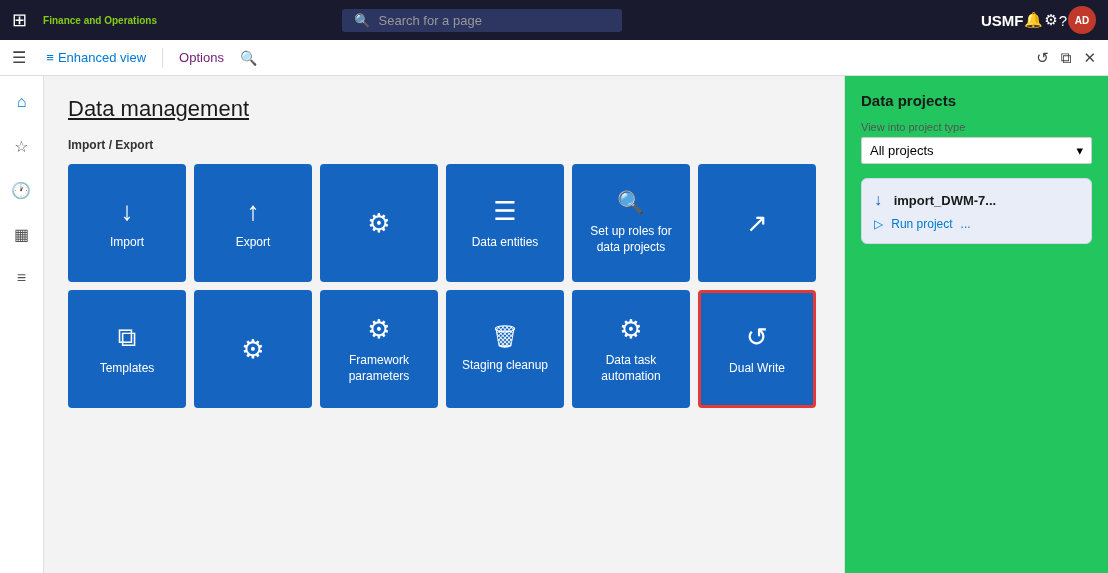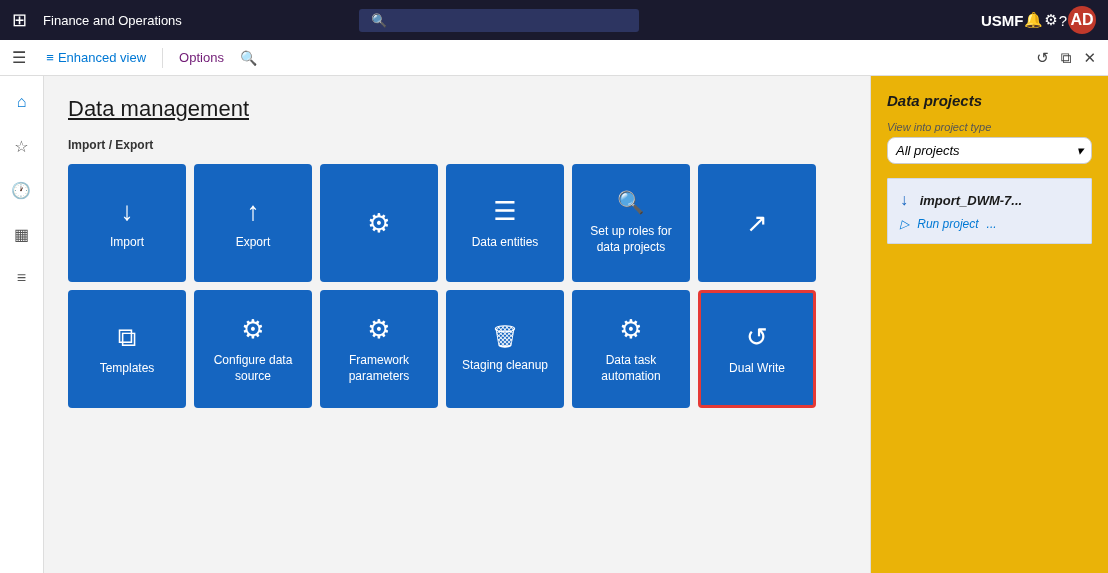--- a/index.html
+++ b/index.html
@@ -8,36 +8,36 @@
     
     .top-bar {
       display: flex;
       align-items: center;
       background: #1a1a2e;
       height: 40px;
       padding: 0 12px;
       gap: 12px;
     }
     .top-bar .grid-icon { color: #fff; font-size: 18px; cursor: pointer; margin-right: 4px; }
-    .top-bar .app-title { color: #ffffff; font-size: 13px; font-weight: 400; flex: 0 0 auto; }
+    .top-bar .app-title { color: #84cc16; font-size: 10px; font-weight: 700; flex: 0 0 auto; }
     .top-bar .search-bar {
       display: flex; align-items: center; background: #2d3561; border-radius: 3px;
       padding: 4px 12px; gap: 8px; flex: 0 0 280px; margin: 0 auto;
     }
     .top-bar .search-bar input {
       background: transparent; border: none; outline: none; color: #ccc; font-size: 13px; width: 220px;
     }
     .top-bar .search-bar input::placeholder { color: #999; }
     .top-bar .search-icon { color: #aaa; font-size: 13px; }
     .top-bar .right-icons { display: flex; align-items: center; gap: 1px; margin-left: auto; }
     .top-bar .right-icons span { color: #fff; font-size: 15px; cursor: pointer; }
     .top-bar .org-badge { color: #fff; font-size: 13px; font-weight: 600; }
     .top-bar .avatar {
       width: 28px; height: 28px; border-radius: 50%; background: #c0392b;
-      display: flex; align-items: center; justify-content: center; color: #fff; font-size: 16px; font-weight: 700;
+      display: flex; align-items: center; justify-content: center; color: #fff; font-size: 10px; font-weight: 700;
     }
 
     
     .toolbar {
       display: flex; align-items: center; background: #fff; height: 36px;
       padding: 0 12px; border-bottom: 1px solid #ddd; gap: 4px;
     }
     .toolbar .menu-icon { color: #444; font-size: 16px; cursor: pointer; margin-right: 8px; }
     .toolbar .enhanced-view {
       display: flex; align-items: center; gap: 4px; color: #0078d4; cursor: pointer;
@@ -70,45 +70,46 @@
     .tile {
       width: 118px; height: 118px; background: #1565c0; border-radius: 4px;
       display: flex; flex-direction: column; align-items: center; justify-content: center;
       color: #fff; cursor: pointer; padding: 10px; text-align: center; gap: 8px;
     }
     .tile.highlighted { border: 3px solid #e53935; }
     .tile-icon { font-size: 26px; }
     .tile-label { font-size: 12px; line-height: 1.3; }
 
     
-    .right-panel { width: 238px; background: #eab308; border-left: 1px solid #ddd; padding: 16px; overflow-y: auto; font-style: italic; }
+    .right-panel { width: 264px; background: #22c55e; border-left: 1px solid #ddd; padding: 16px; overflow-y: auto; }
     .right-panel .panel-title { font-size: 15px; font-weight: 600; color: #1a1a1a; margin-bottom: 12px; }
     .right-panel .field-label { font-size: 11px; color: #555; margin-bottom: 4px; }
     .right-panel .select-box {
-      width: 100%; border: 1px solid #ccc; border-radius: 8px; padding: 5px 8px;
+      width: 100%; border: 1px solid #ccc; border-radius: 2px; padding: 5px 8px;
       font-size: 13px; display: flex; align-items: center; justify-content: space-between;
       cursor: pointer; background: #fff; margin-bottom: 14px;
     }
     .project-card {
-      border: 1px solid #d0d8e8; border-radius: 1px; padding: 12px; margin-bottom: 8px;
+      border: 1px solid #d0d8e8; border-radius: 6px; padding: 12px; margin-bottom: 8px;
       background: #e8edf8;
     }
     .project-card .project-name { font-size: 13px; font-weight: 600; color: #1a1a1a; margin-bottom: 8px; }
     .project-card .project-name .download-icon { color: #1565c0; margin-right: 8px; font-size: 16px; }
     .project-card .project-actions { display: flex; align-items: center; gap: 8px; font-size: 12px; color: #0078d4; cursor: pointer; }
     .project-card .run-icon { color: #0078d4; font-size: 12px; }
   </style>
 </head>
 <body>
 
 <div class="top-bar">
   <span class="grid-icon">⊞</span>
   <span class="app-title">Finance and Operations</span>
   <div class="search-bar">
     <span class="search-icon">🔍</span>
+    <input type="text" placeholder="Search for a page" style="">
   </div>
   <div class="right-icons">
     <span class="org-badge">USMF</span>
     <span>🔔</span>
     <span>⚙</span>
     <span>?</span>
     <div class="avatar">AD</div>
   </div>
 </div>
 
@@ -171,21 +172,20 @@
         <div class="tile-icon">↗</div>
       </div>
 
       <div class="tile">
         <div class="tile-icon">⧉</div>
         <div class="tile-label">Templates</div>
       </div>
 
       <div class="tile">
         <div class="tile-icon">⚙</div>
-        <div class="tile-label">Configure data source</div>
       </div>
 
       <div class="tile">
         <div class="tile-icon">⚙</div>
         <div class="tile-label">Framework parameters</div>
       </div>
 
       <div class="tile">
         <div class="tile-icon" style="font-size:22px;">🗑</div>
         <div class="tile-label">Staging cleanup</div>

